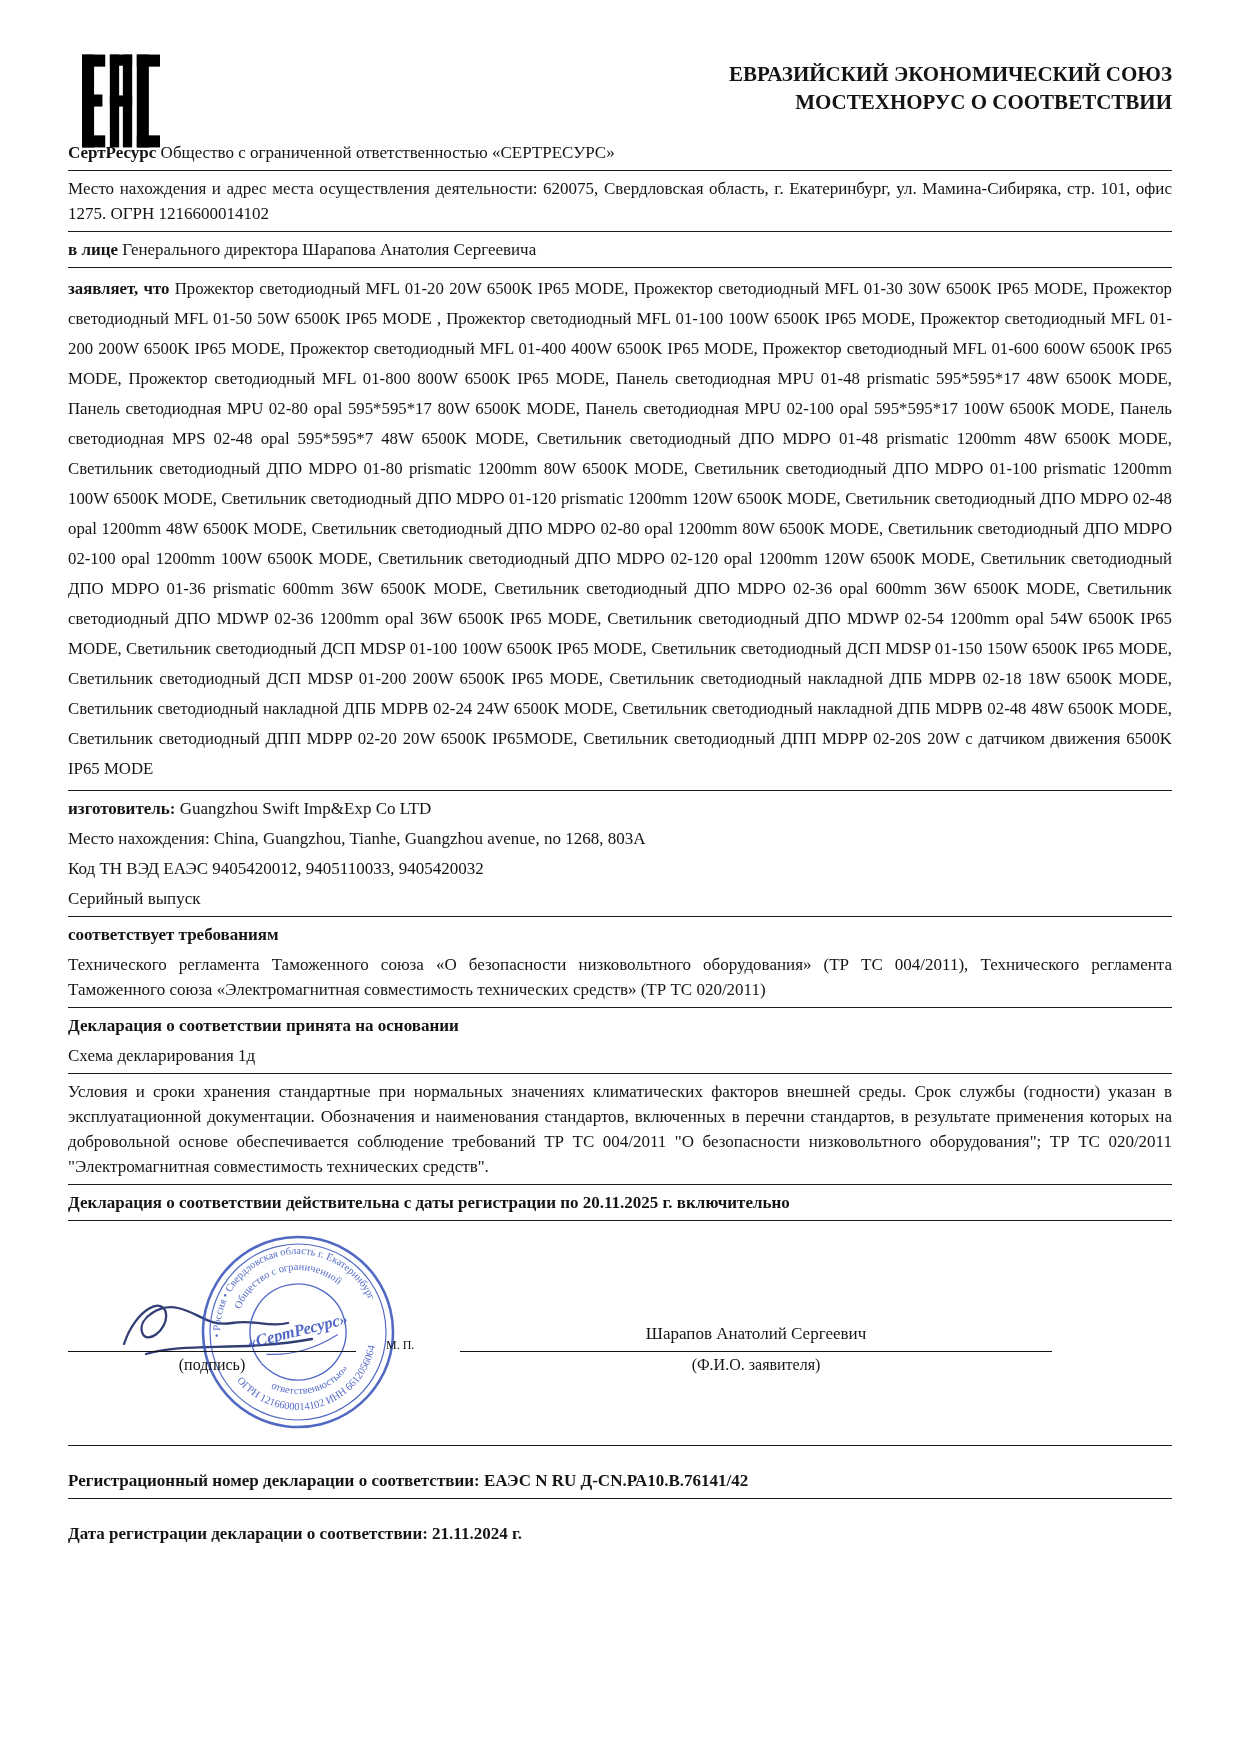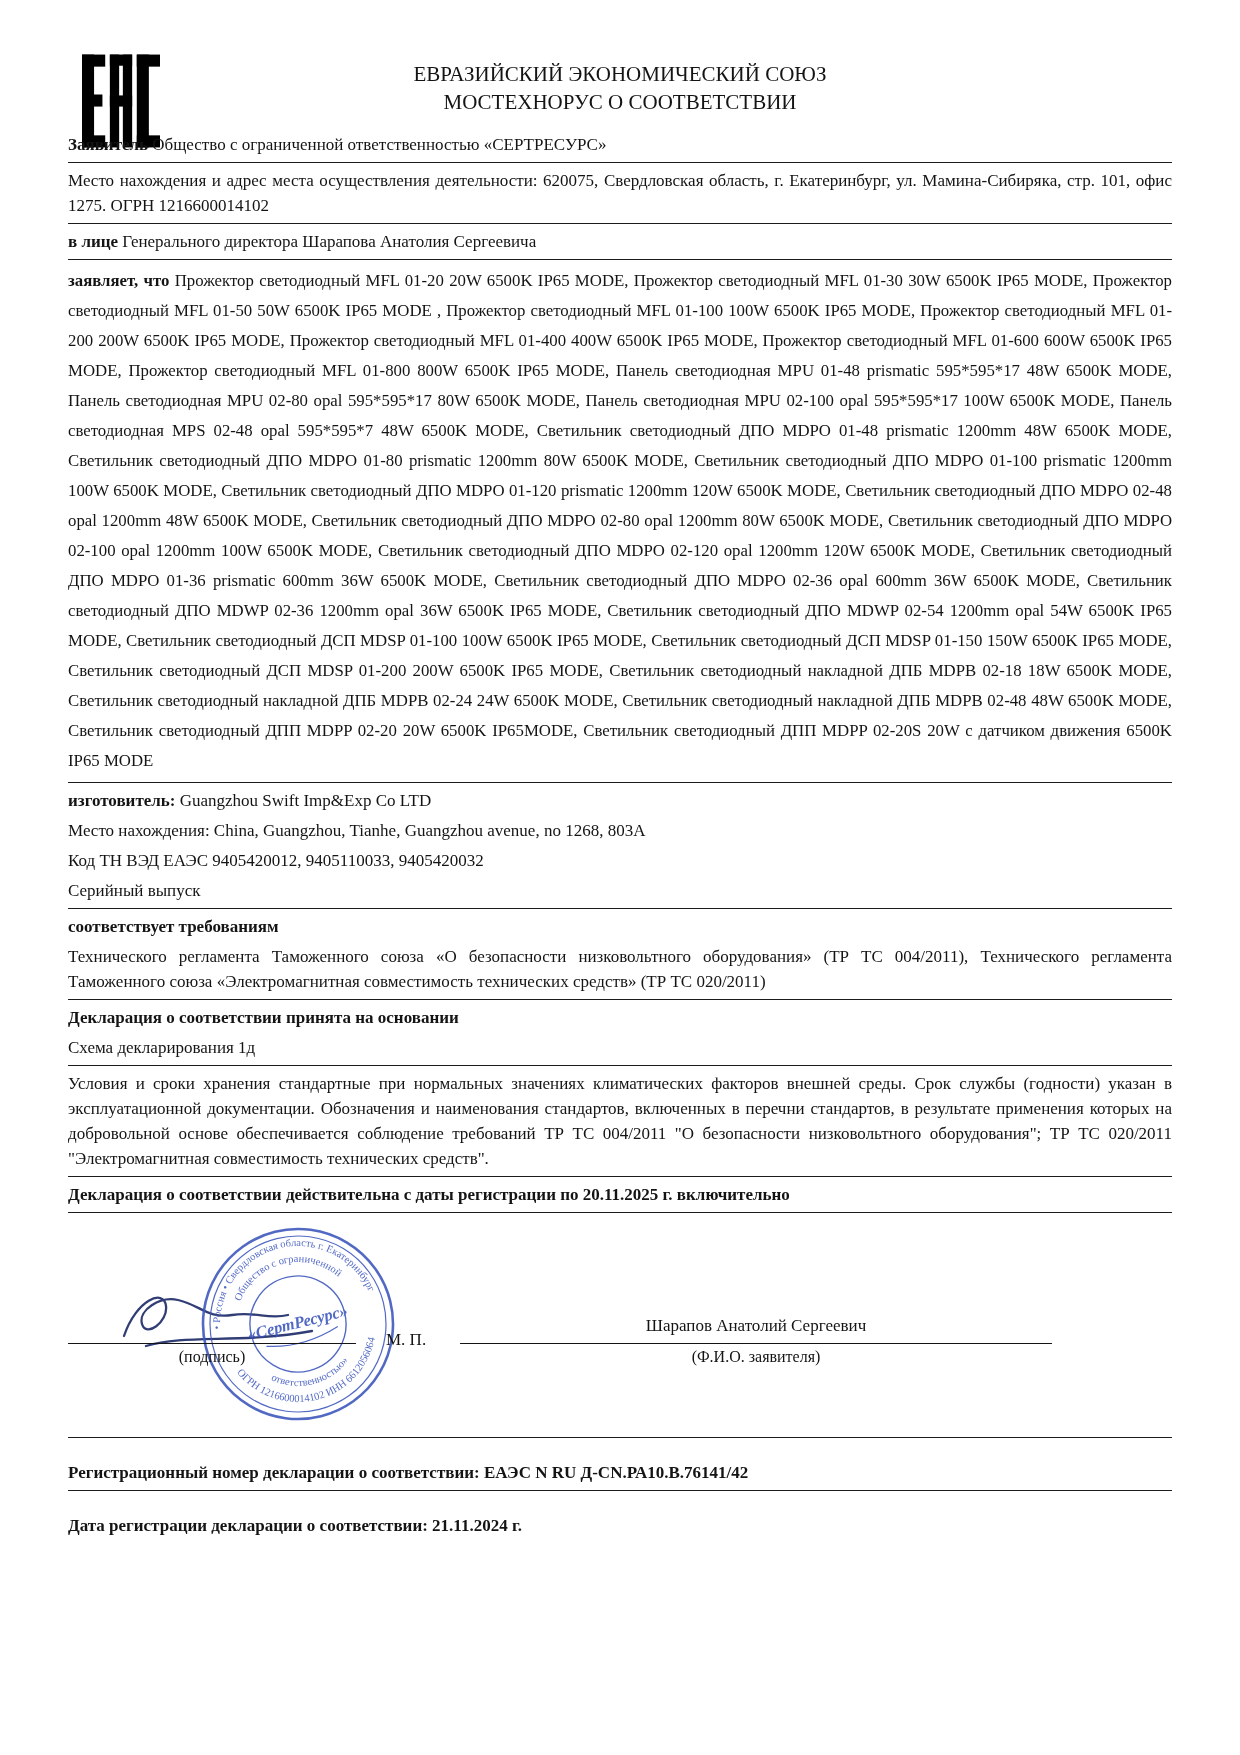--- a/index.html
+++ b/index.html
@@ -8,38 +8,38 @@
     position: relative;
     width: 1240px;
     height: 1755px;
     background: #ffffff;
     font-family: "Liberation Serif", "DejaVu Serif", serif;
     color: #141414;
     overflow: hidden;
   }
   .eac-logo { position: absolute; left: 82px; top: 54px; }
   .content { position: absolute; left: 68px; top: 60px; width: 1104px; }
-  .title { text-align: center; font-weight: 400; font-size: 21px; line-height: 28px; margin-bottom: 16px; }
+  .title { text-align: right; font-weight: 700; font-size: 21px; line-height: 28px; margin-bottom: 24px; }
   p.row { margin: 5px 0; font-size: 17px; line-height: 25px; }
   p.just { text-align: justify; }
   p.products { line-height: 30px; font-size: 16.8px; text-align: justify; margin: 6px 0; }
   p.bold { font-weight: 700; }
   b.lbl { font-weight: 700; }
   hr.rule { border: none; border-top: 1.4px solid #1c1c1c; margin: 5px 0; }
   .sig-area { position: relative; height: 214px; margin-top: 4px; }
   .sig-left {
     position: absolute; left: 0; top: 96px; width: 288px; text-align: center; font-size: 17px;
   }
   .sig-right {
     position: absolute; left: 392px; top: 96px; width: 592px; text-align: center; font-size: 17px;
   }
   .sig-name { height: 24px; line-height: 24px; }
   .sig-line { border-top: 1.5px solid #141414; margin-top: 5px; }
   .sig-caption { font-size: 16px; line-height: 22px; margin-top: 2px; }
-  .mp-label { position: absolute; left: 318px; top: 112px; font-size: 17px; }
+  .mp-label { position: absolute; left: 318px; top: 112px; font-size: 12px; }
   .stamp-svg { position: absolute; left: 130px; top: 6px; opacity: 0.88; }
   .signature-svg { position: absolute; left: 48px; top: 66px; opacity: 0.95; }
   .bottom-gap { height: 12px; }
 </style>
 </head>
 <body>
 
 <div class="page">
 
   <div class="eac-logo">
@@ -63,21 +63,21 @@
     </svg>
   </div>
 
   <div class="content">
 
     <div class="title">
       <div>ЕВРАЗИЙСКИЙ ЭКОНОМИЧЕСКИЙ СОЮЗ</div>
       <div>МОСТЕХНОРУС О СООТВЕТСТВИИ</div>
     </div>
 
-    <p class="row"><b class="lbl">Заявитель</b> <span>Общество с ограниченной ответственностью «СЕРТРЕСУРС»</span></p>
+    <p class="row"><b class="lbl">СертРесурс</b> <span>Общество с ограниченной ответственностью «СЕРТРЕСУРС»</span></p>
     <hr class="rule">
 
     <p class="row just">Место нахождения и адрес места осуществления деятельности: 620075, Свердловская область, г. Екатеринбург, ул. Мамина-Сибиряка, стр. 101, офис 1275. ОГРН 1216600014102</p>
     <hr class="rule">
 
     <p class="row"><b class="lbl">в лице</b> <span>Генерального директора Шарапова Анатолия Сергеевича</span></p>
     <hr class="rule">
 
     <p class="products"><b class="lbl">заявляет, что</b> <span>Прожектор светодиодный MFL 01-20 20W 6500K IP65 MODE, Прожектор светодиодный MFL 01-30 30W 6500K IP65 MODE, Прожектор светодиодный MFL 01-50 50W 6500K IP65 MODE , Прожектор светодиодный MFL 01-100 100W 6500K IP65 MODE, Прожектор светодиодный MFL 01-200 200W 6500K IP65 MODE, Прожектор светодиодный MFL 01-400 400W 6500K IP65 MODE, Прожектор светодиодный MFL 01-600 600W 6500K IP65 MODE, Прожектор светодиодный MFL 01-800 800W 6500K IP65 MODE, Панель светодиодная MPU 01-48 prismatic 595*595*17 48W 6500K MODE, Панель светодиодная MPU 02-80 opal 595*595*17 80W 6500K MODE, Панель светодиодная MPU 02-100 opal 595*595*17 100W 6500K MODE, Панель светодиодная MPS 02-48 opal 595*595*7 48W 6500K MODE, Светильник светодиодный ДПО MDPO 01-48 prismatic 1200mm 48W 6500K MODE, Светильник светодиодный ДПО MDPO 01-80 prismatic 1200mm 80W 6500K MODE, Светильник светодиодный ДПО MDPO 01-100 prismatic 1200mm 100W 6500K MODE, Светильник светодиодный ДПО MDPO 01-120 prismatic 1200mm 120W 6500K MODE, Светильник светодиодный ДПО MDPO 02-48 opal 1200mm 48W 6500K MODE, Светильник светодиодный ДПО MDPO 02-80 opal 1200mm 80W 6500K MODE, Светильник светодиодный ДПО MDPO 02-100 opal 1200mm 100W 6500K MODE, Светильник светодиодный ДПО MDPO 02-120 opal 1200mm 120W 6500K MODE, Светильник светодиодный ДПО MDPO 01-36 prismatic 600mm 36W 6500K MODE, Светильник светодиодный ДПО MDPO 02-36 opal 600mm 36W 6500K MODE, Светильник светодиодный ДПО MDWP 02-36 1200mm opal 36W 6500K IP65 MODE, Светильник светодиодный ДПО MDWP 02-54 1200mm opal 54W 6500K IP65 MODE, Светильник светодиодный ДСП MDSP 01-100 100W 6500K IP65 MODE, Светильник светодиодный ДСП MDSP 01-150 150W 6500K IP65 MODE, Светильник светодиодный ДСП MDSP 01-200 200W 6500K IP65 MODE, Светильник светодиодный накладной ДПБ MDPB 02-18 18W 6500K MODE, Светильник светодиодный накладной ДПБ MDPB 02-24 24W 6500K MODE, Светильник светодиодный накладной ДПБ MDPB 02-48 48W 6500K MODE, Светильник светодиодный ДПП MDPP 02-20 20W 6500K IP65MODE, Светильник светодиодный ДПП MDPP 02-20S 20W с датчиком движения 6500K IP65 MODE</span></p>
     <hr class="rule">

